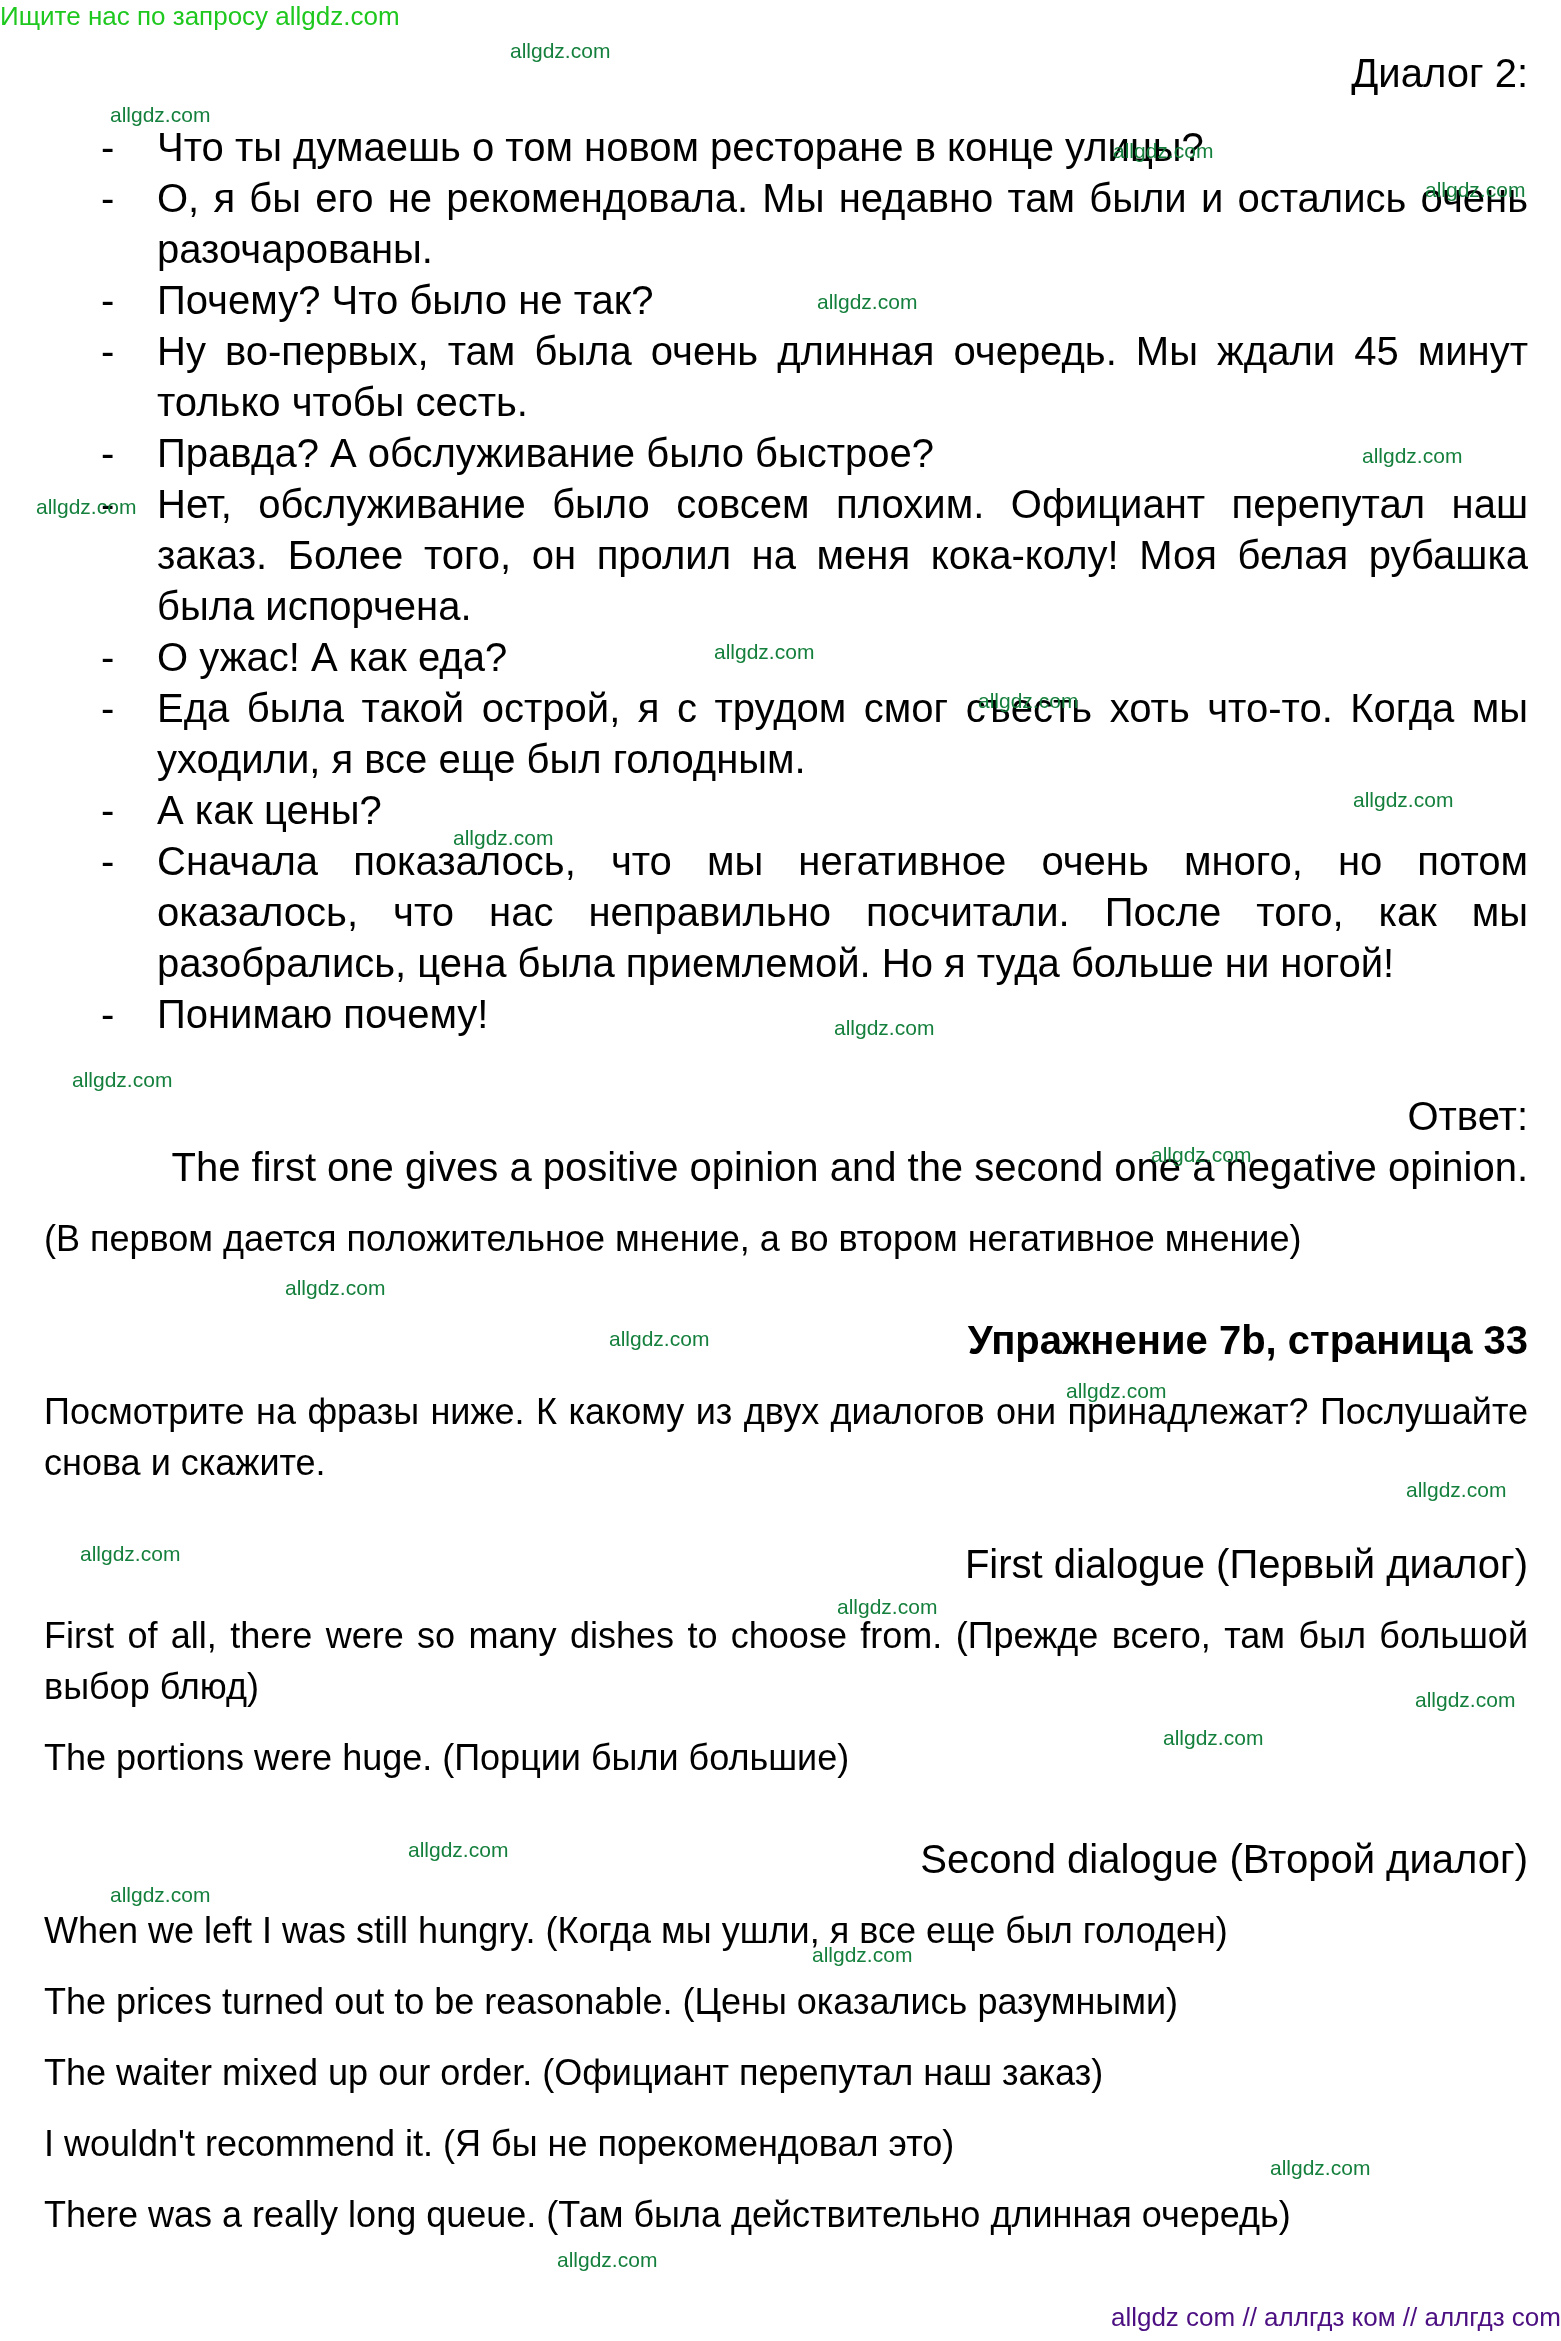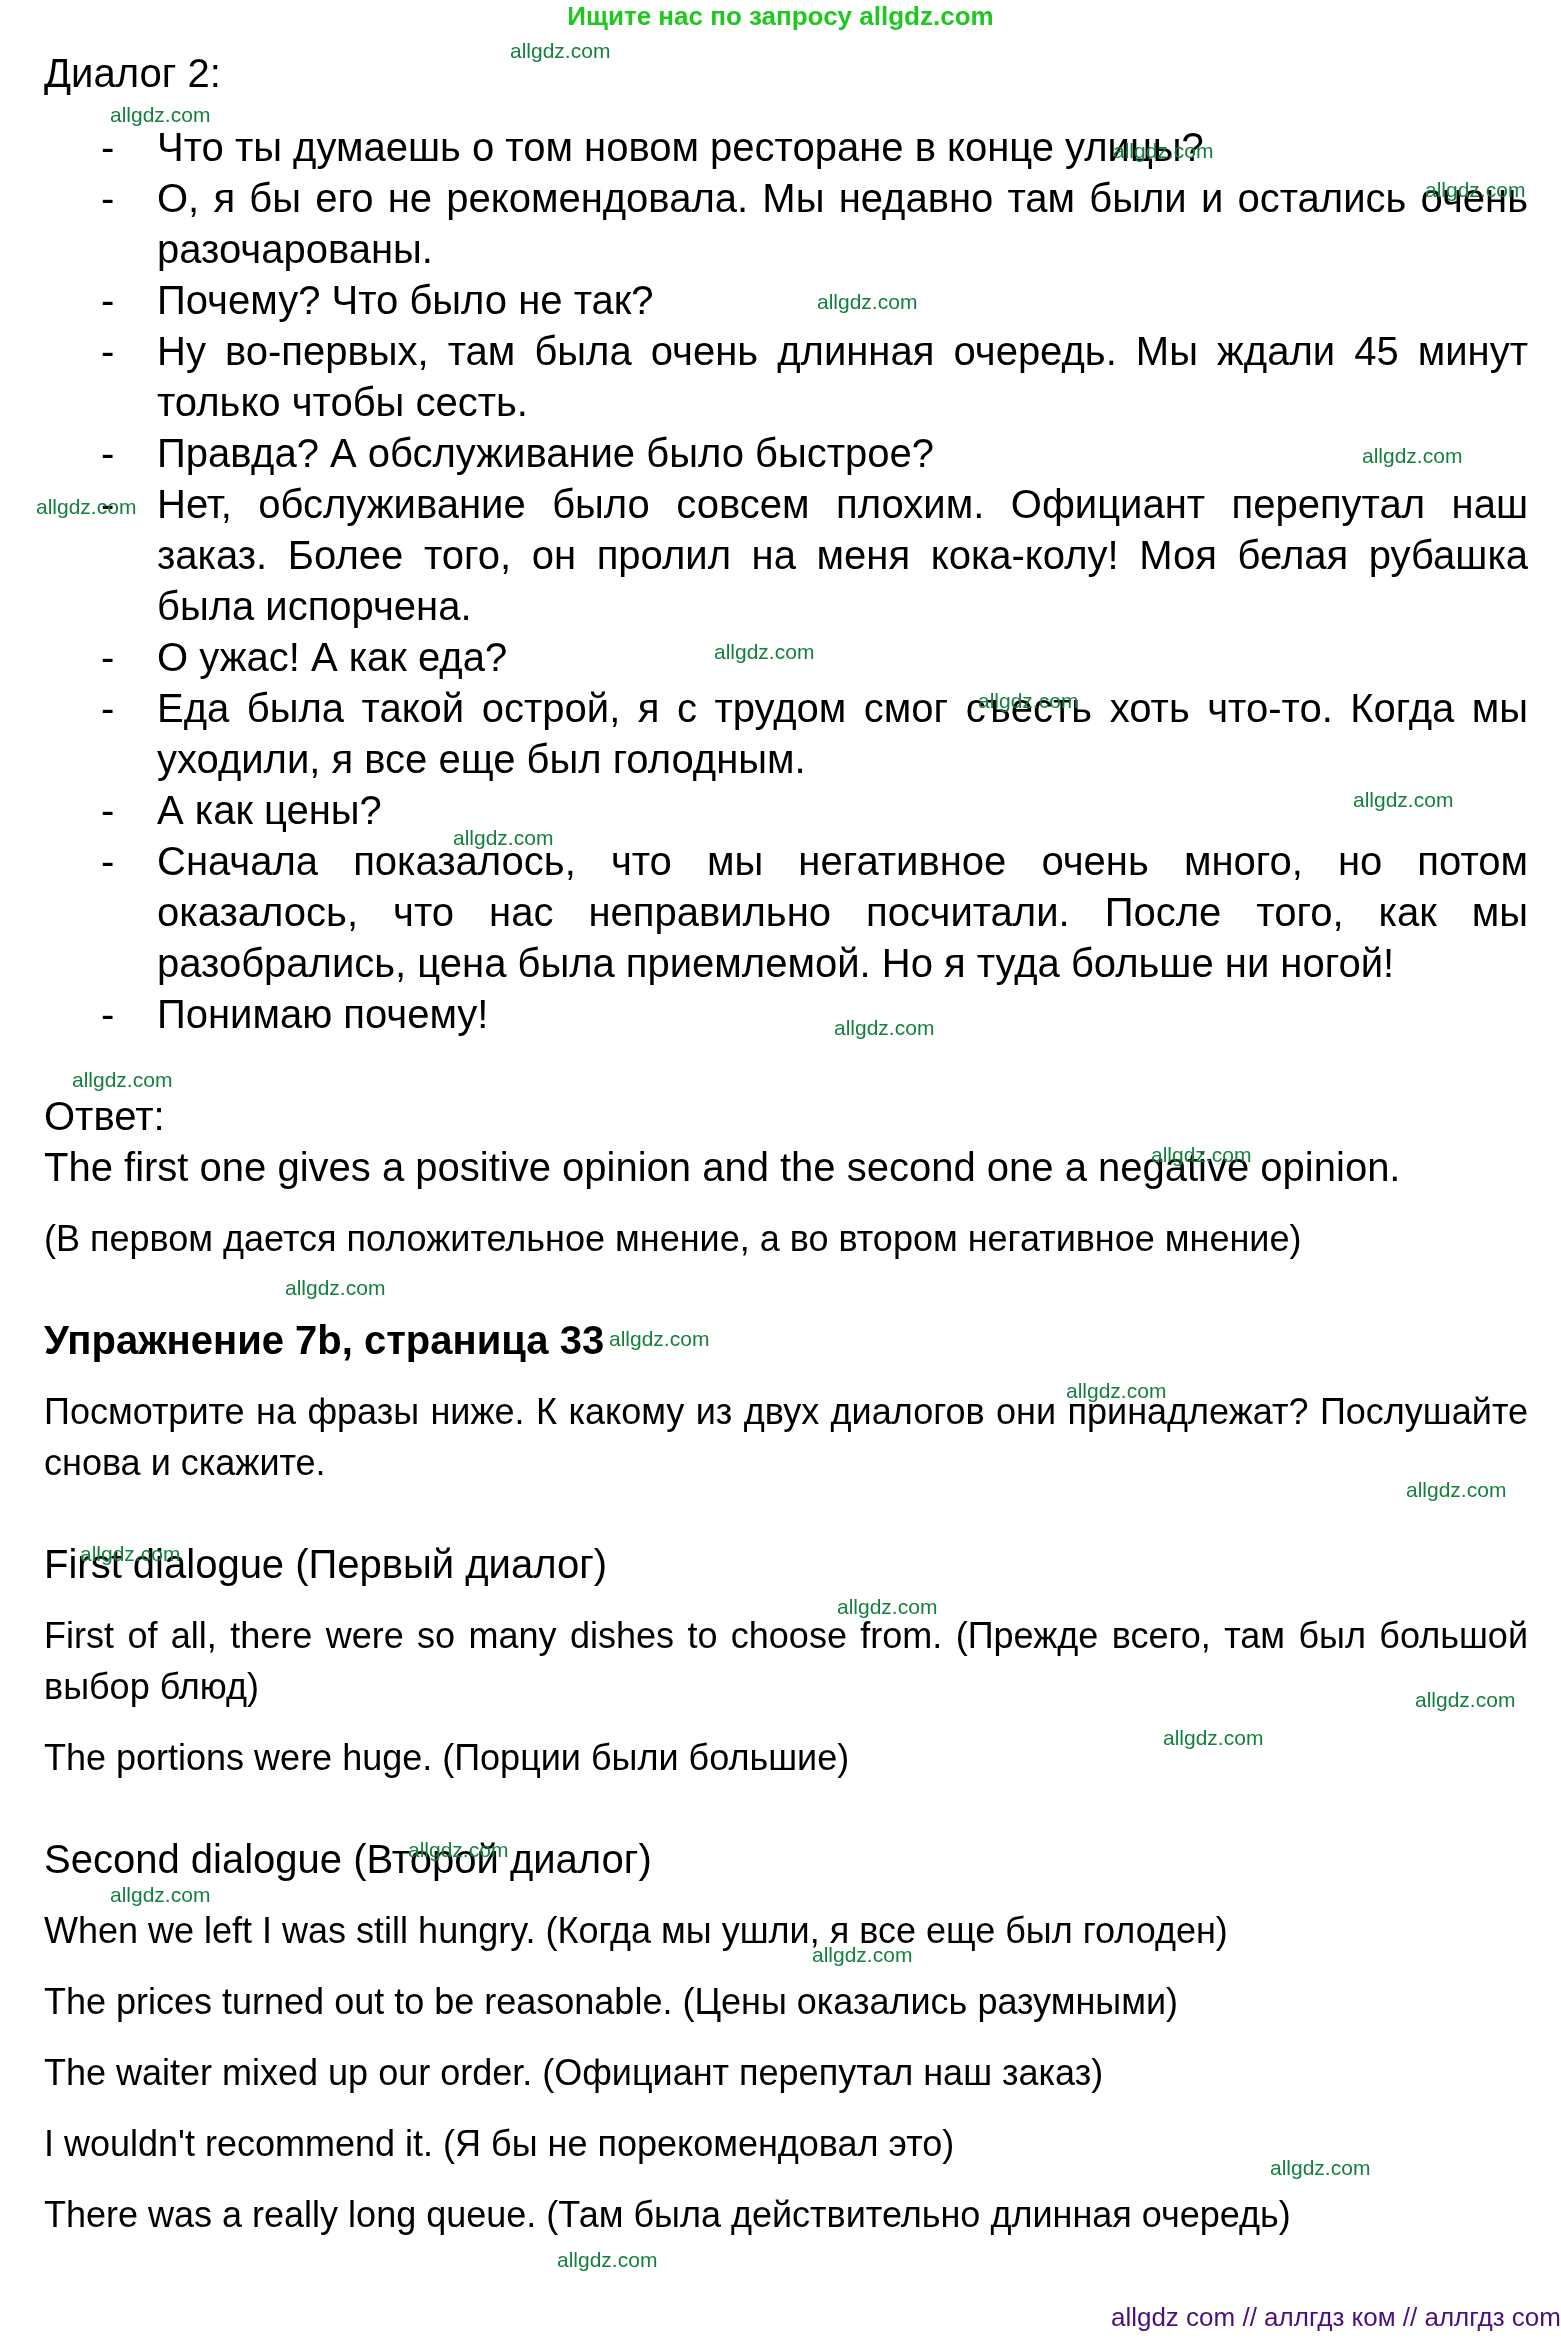--- a/index.html
+++ b/index.html
@@ -1,23 +1,23 @@
 <!DOCTYPE html>
 <html style="font-size:12px"><head>
 <meta charset="utf-8">
 <style>
   html, body { margin:0; padding:0; background:#ffffff; }
   body { width:1561px; height:2342px; position:relative; overflow:hidden;
          font-family:"Liberation Sans", sans-serif; color:#000; }
-  .top-banner { position:absolute; top:0; left:0; width:1561px; text-align:center;
-                font-size:26px; line-height:33px;font-weight:bold; }
+  .top-banner { position:absolute; top:0; left:0; width:1561px; 
+                font-size:26px; line-height:33px; }
   .footer { position:absolute; top:2301px; left:0; width:1561px; text-align:right;
             font-size:26px; line-height:33px; }
   .content { position:absolute; left:44px; top:48px; width:1484px; }
-  .line { font-size:40px; line-height:51px; white-space:nowrap; }
+  .line { font-size:40px; line-height:51px; white-space:nowrap;text-align:right; }
   .para { font-size:36px; line-height:51px; text-align:justify;margin-top:20px; }
   .heading-bold { font-weight:bold; }
   .gap { height:51px; }
   .dialog-list { margin:0; padding:0; list-style:none; }
   .dialog-item { position:relative; padding-left:113px; font-size:40px; line-height:51px;
                  text-align:justify; }
   .dialog-item .dash { position:absolute; left:57px; top:0; }
   .wm { position:absolute; font-size:21px; line-height:24px; color:#15803d; white-space:nowrap; }
   .spacer-top { height:22.6px; }
 </style>

